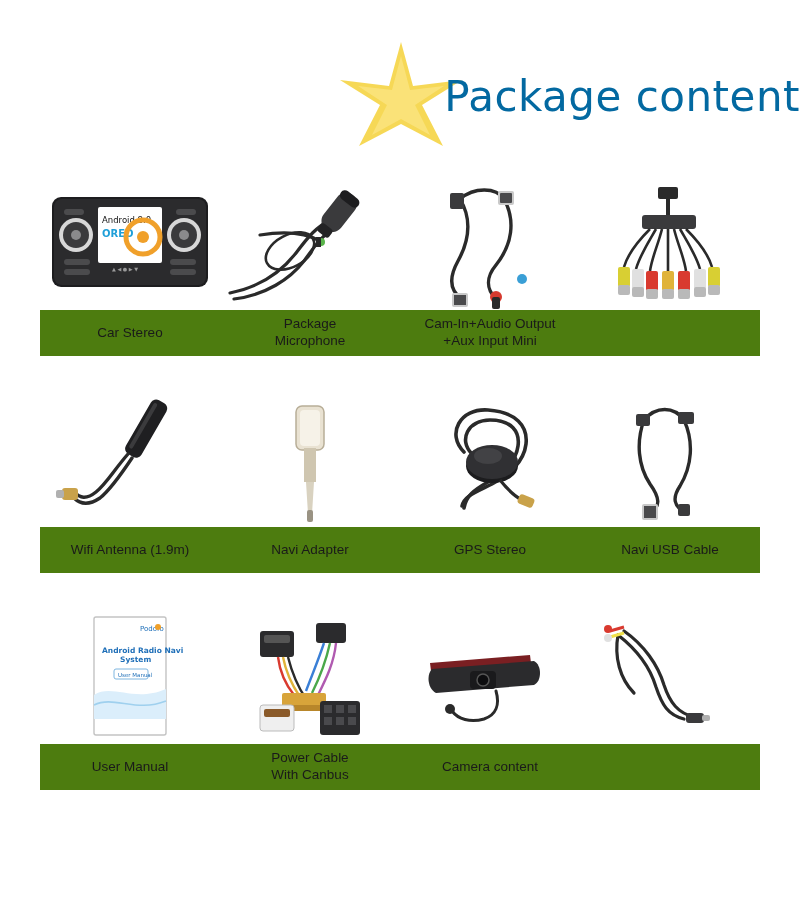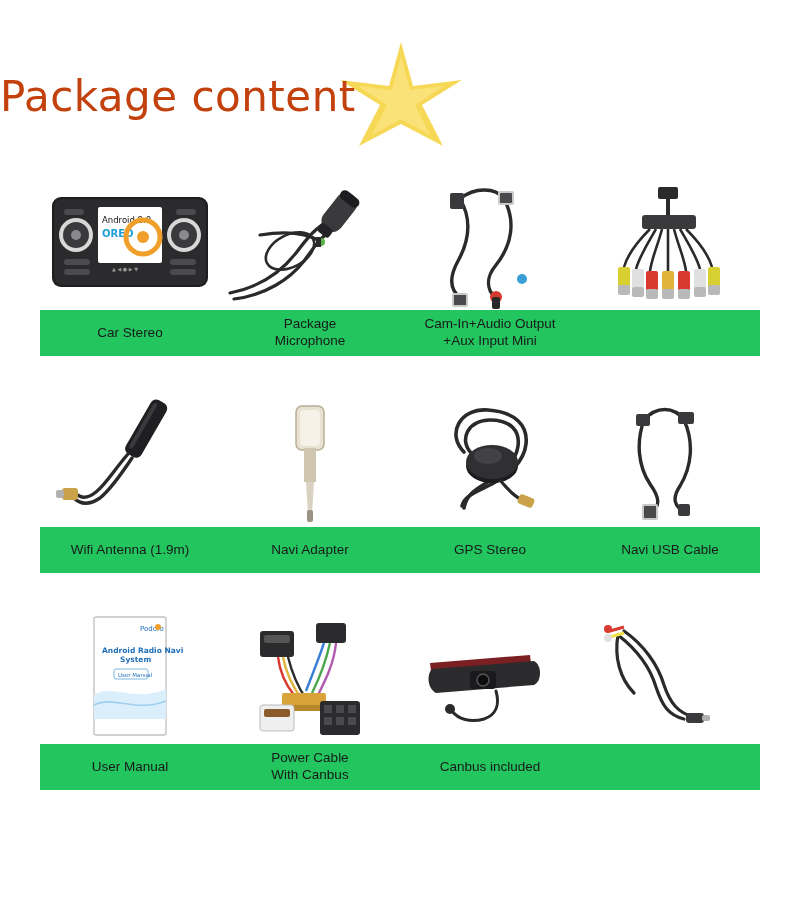--- a/index.html
+++ b/index.html
@@ -27,45 +27,45 @@
     top: 42px;
     width: 122px;
     height: 122px;
     pointer-events: none;
   }
   .page-title {
     position: absolute;
     left: 0;
     right: 0;
     top: 72px;
-    text-align: left;
+    text-align: right;
     font-size: 42px;
     font-weight: 400;
-    color: #c2410c;
+    color: #0369a1;
     letter-spacing: 0.5px;
     font-family: "DejaVu Sans", sans-serif;
   }
 
   
   .grid-row {
     position: relative;
     width: 720px;
     margin: 0 auto;
   }
   .imgs {
     display: flex;
     height: 135px;
   }
   .cell-img {
     width: 180px;
     position: relative;
   }
   .labels {
     display: flex;
-    background: #22c55e;
+    background: #4d7c0f;
   }
   .cell-label {
     width: 180px;
     min-height: 46px;
     display: flex;
     align-items: center;
     justify-content: center;
     text-align: center;
     font-size: 13.5px;
     line-height: 1.25;
@@ -347,15 +347,15 @@
         <rect x="106" y="104" width="18" height="10" rx="3" fill="#3a3a3c"></rect>
         <rect x="122" y="106" width="8" height="6" rx="2" fill="#b0b0b0"></rect>
       </svg>
     </div>
   </div>
 
   <div class="labels">
     <div class="cell-label" style="white-space:pre-line">User Manual</div>
     <div class="cell-label" style="white-space:pre-line">Power Cable
 With Canbus</div>
-    <div class="cell-label" style="white-space:pre-line">Canbus included</div>
+    <div class="cell-label" style="white-space:pre-line">Camera content</div>
   </div>
 </div>
 
 </body></html>

